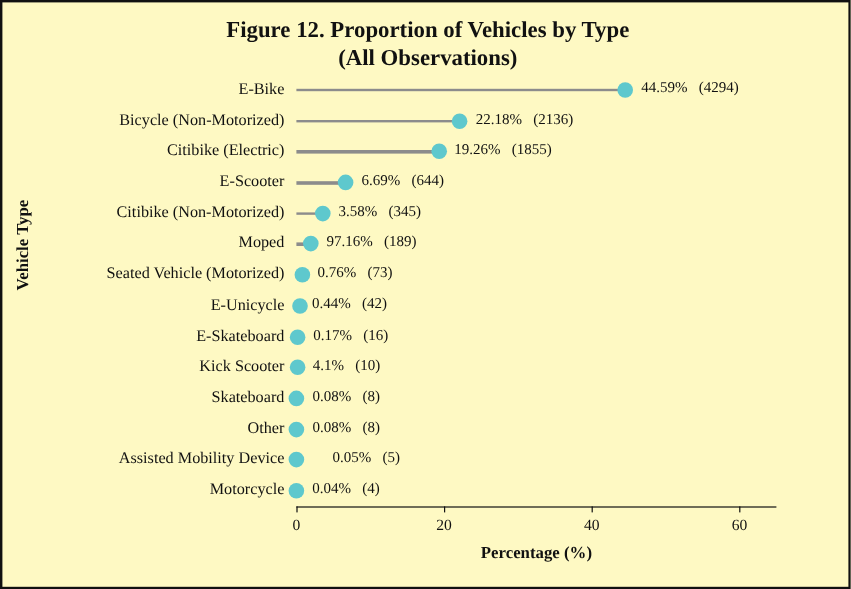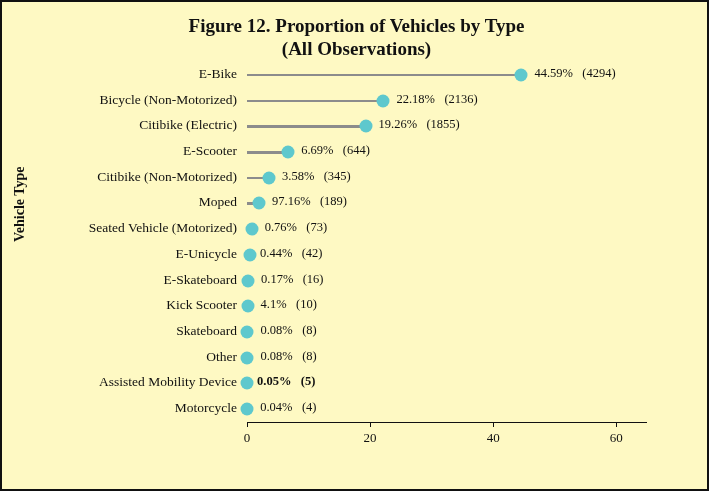--- a/index.html
+++ b/index.html
@@ -211,32 +211,33 @@
       <div class="row" style="top: 295.714px;">
         <div class="stem" style="width: 0.492308px; background: rgb(140, 140, 140);"></div>
         <div class="dot" style="left: 0.492308px; background: rgb(94, 200, 205);"></div>
         <div class="cat-label">Other</div>
         <div class="value-label" style="left: 13.4923px;">0.08%   (8)</div>
       </div>
       <div class="row" style="top: 321.429px;">
         <div class="stem" style="width: 0.307692px; background: rgb(140, 140, 140);"></div>
         <div class="dot" style="left: 0.307692px; background: rgb(94, 200, 205);"></div>
         <div class="cat-label">Assisted Mobility Device</div>
-        <div class="value-label" style="left: 10px; font-weight: bold;">0.05%   (5)</div>
+        <div class="value-label" style="left: 30px;">0.05%   (5)</div>
       </div>
       <div class="row" style="top: 347.143px;">
         <div class="stem" style="width: 0.246154px; background: rgb(140, 140, 140);"></div>
         <div class="dot" style="left: 0.246154px; background: rgb(94, 200, 205);"></div>
         <div class="cat-label">Motorcycle</div>
         <div class="value-label" style="left: 13.2462px;">0.04%   (4)</div>
       </div>
     </div>
 
   <div id="ticks"></div>
 
+  <div id="xlabel">Percentage (%)</div>
 
 <div class="tick-mark" style="left: 245px;"></div>
     <div class="tick-label" style="left: 245px;">0</div>
     <div class="tick-mark" style="left: 368.077px;"></div>
     <div class="tick-label" style="left: 368.077px;">20</div>
     <div class="tick-mark" style="left: 491.154px;"></div>
     <div class="tick-label" style="left: 491.154px;">40</div>
     <div class="tick-mark" style="left: 614.231px;"></div>
     <div class="tick-label" style="left: 614.231px;">60</div>
   </div>

